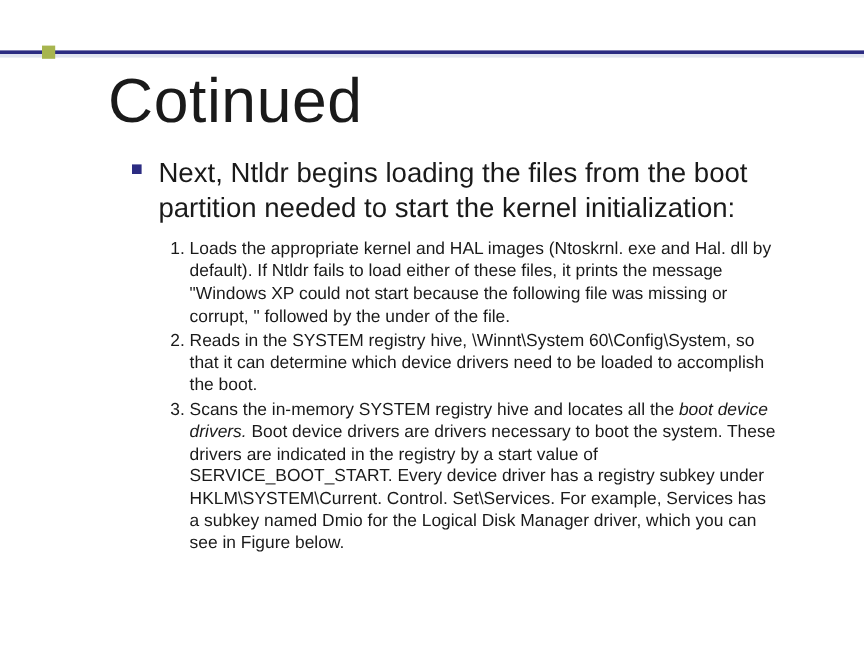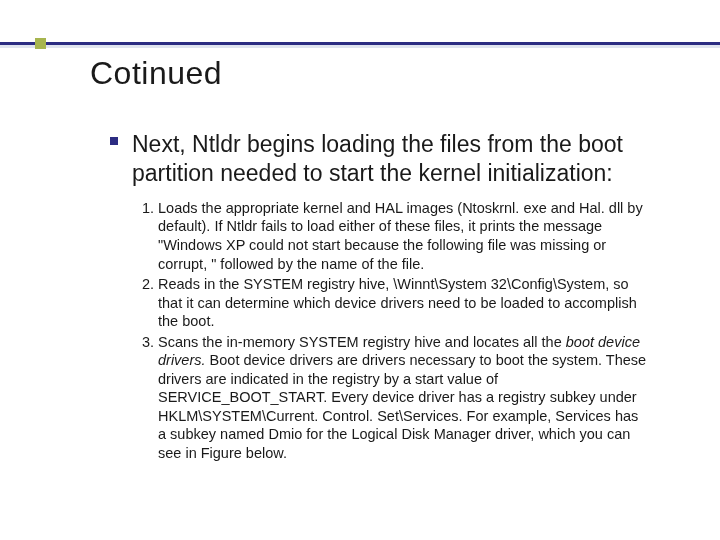--- a/index.html
+++ b/index.html
@@ -41,21 +41,21 @@
     left: 35px;
     width: 11px;
     height: 11px;
     background: #a7b54f;
     z-index: 2;
   }
   .title {
     position: absolute;
     top: 55px;
     left: 90px;
-    font-size: 32px;
+    font-size: 52px;
     font-weight: 400;
     letter-spacing: 0.5px;
   }
   .body {
     position: absolute;
     top: 130px;
     left: 110px;
     right: 70px;
   }
   .lead {
@@ -95,23 +95,23 @@
   <div class="title">Cotinued</div>
 
   <div class="body">
     <div class="lead">
       <span class="bullet-sq"></span>
       <span>Next, Ntldr begins loading the files from the boot partition needed to start the kernel initialization:</span>
     </div>
 
     <ol class="steps">
       <li>
-        <span>Loads the appropriate kernel and HAL images (Ntoskrnl. exe and Hal. dll by default). If Ntldr fails to load either of these files, it prints the message "Windows XP could not start because the following file was missing or corrupt, " followed by the name of the file.</span>
+        <span>Loads the appropriate kernel and HAL images (Ntoskrnl. exe and Hal. dll by default). If Ntldr fails to load either of these files, it prints the message "Windows XP could not start because the following file was missing or corrupt, " followed by the under of the file.</span>
       </li>
       <li>
-        <span>Reads in the SYSTEM registry hive, \Winnt\System 32\Config\System, so that it can determine which device drivers need to be loaded to accomplish the boot.</span>
+        <span>Reads in the SYSTEM registry hive, \Winnt\System 60\Config\System, so that it can determine which device drivers need to be loaded to accomplish the boot.</span>
       </li>
       <li>
         <span>Scans the in-memory SYSTEM registry hive and locates all the </span><span class="ital">boot device drivers.</span><span> Boot device drivers are drivers necessary to boot the system. These drivers are indicated in the registry by a start value of SERVICE_BOOT_START. Every device driver has a registry subkey under HKLM\SYSTEM\Current. Control. Set\Services. For example, Services has a subkey named Dmio for the Logical Disk Manager driver, which you can see in Figure below.</span>
       </li>
     </ol>
   </div>
 </div>
 
 </body></html>

